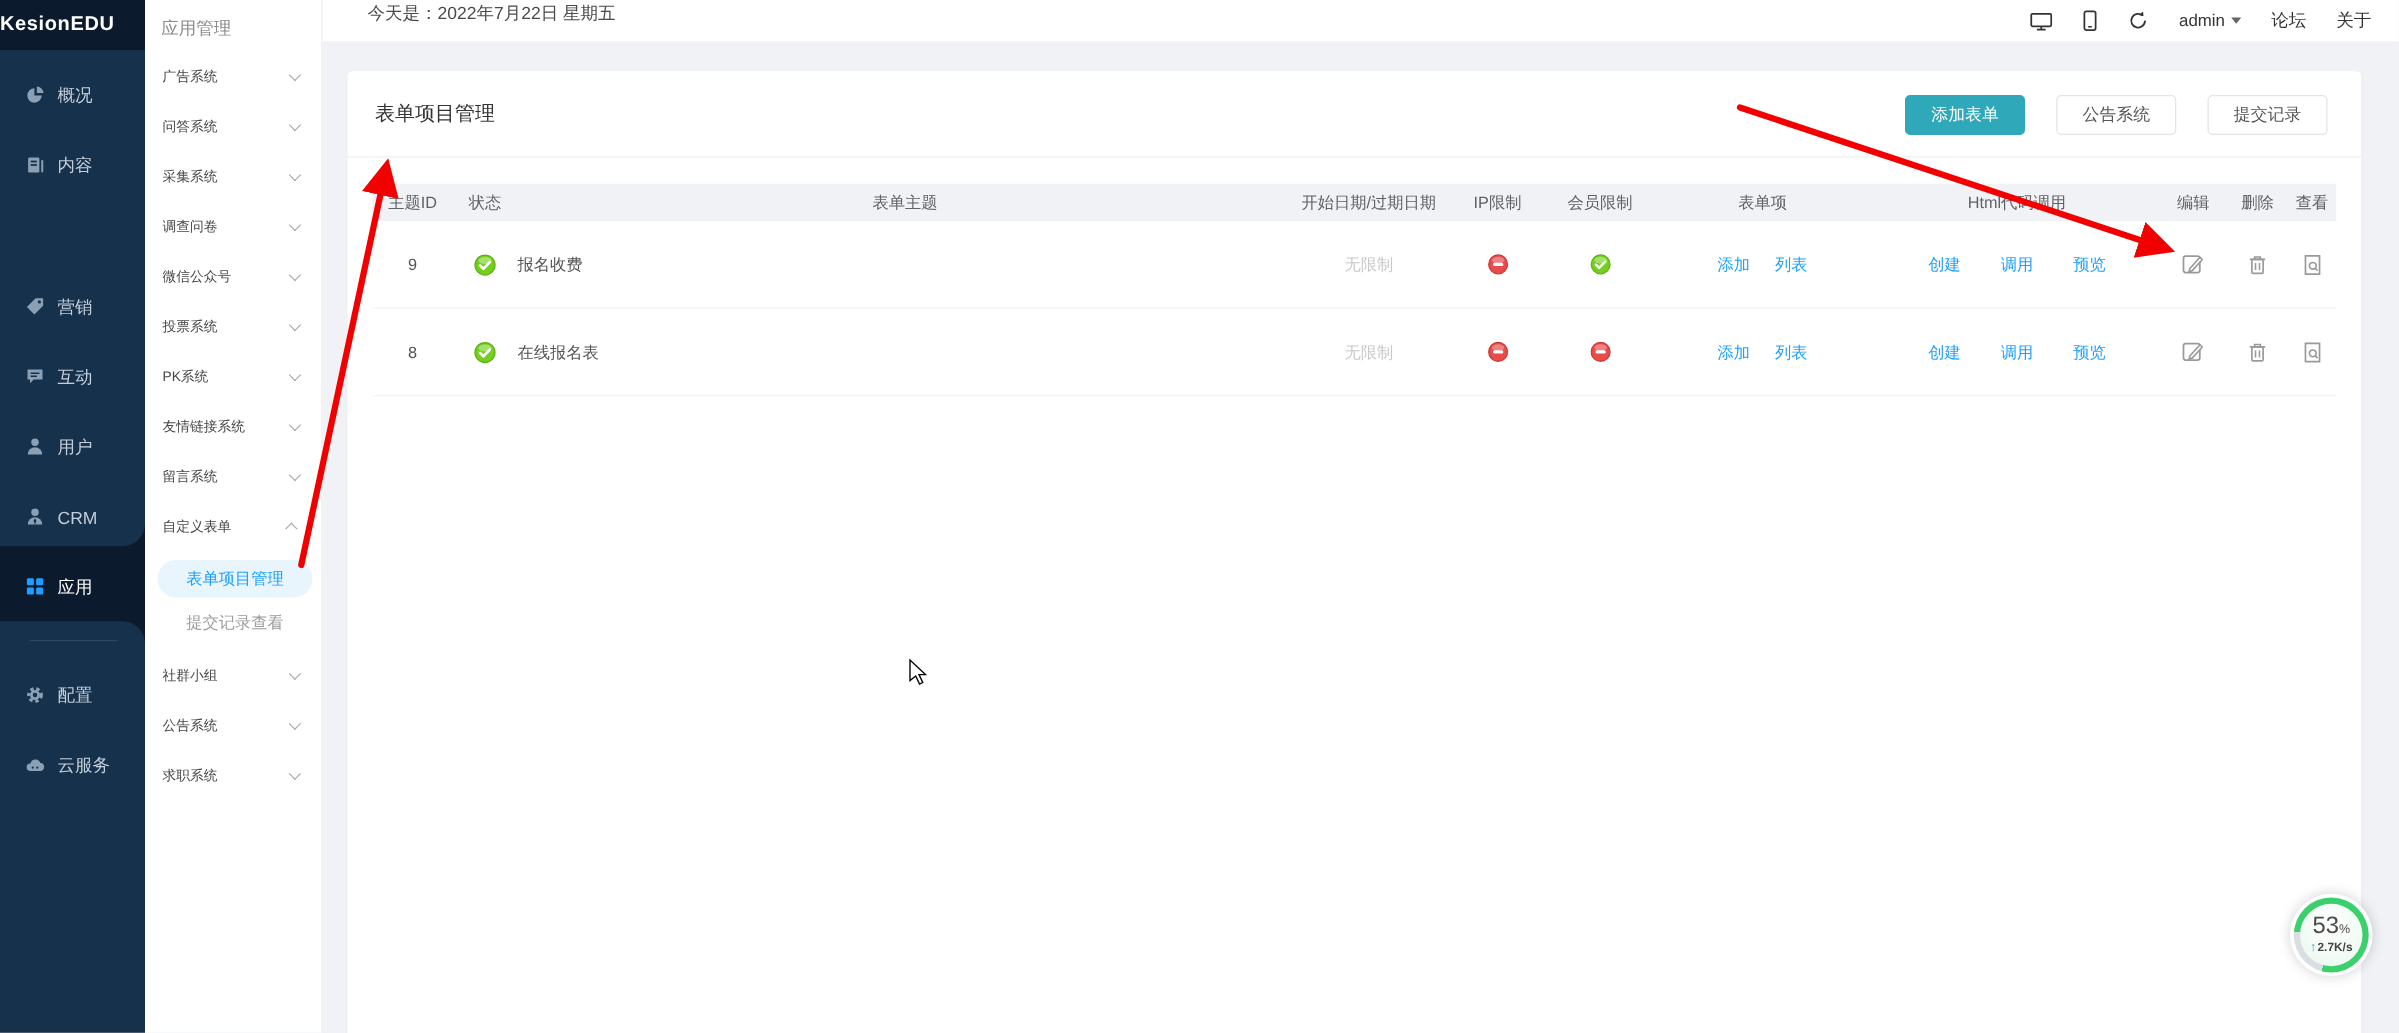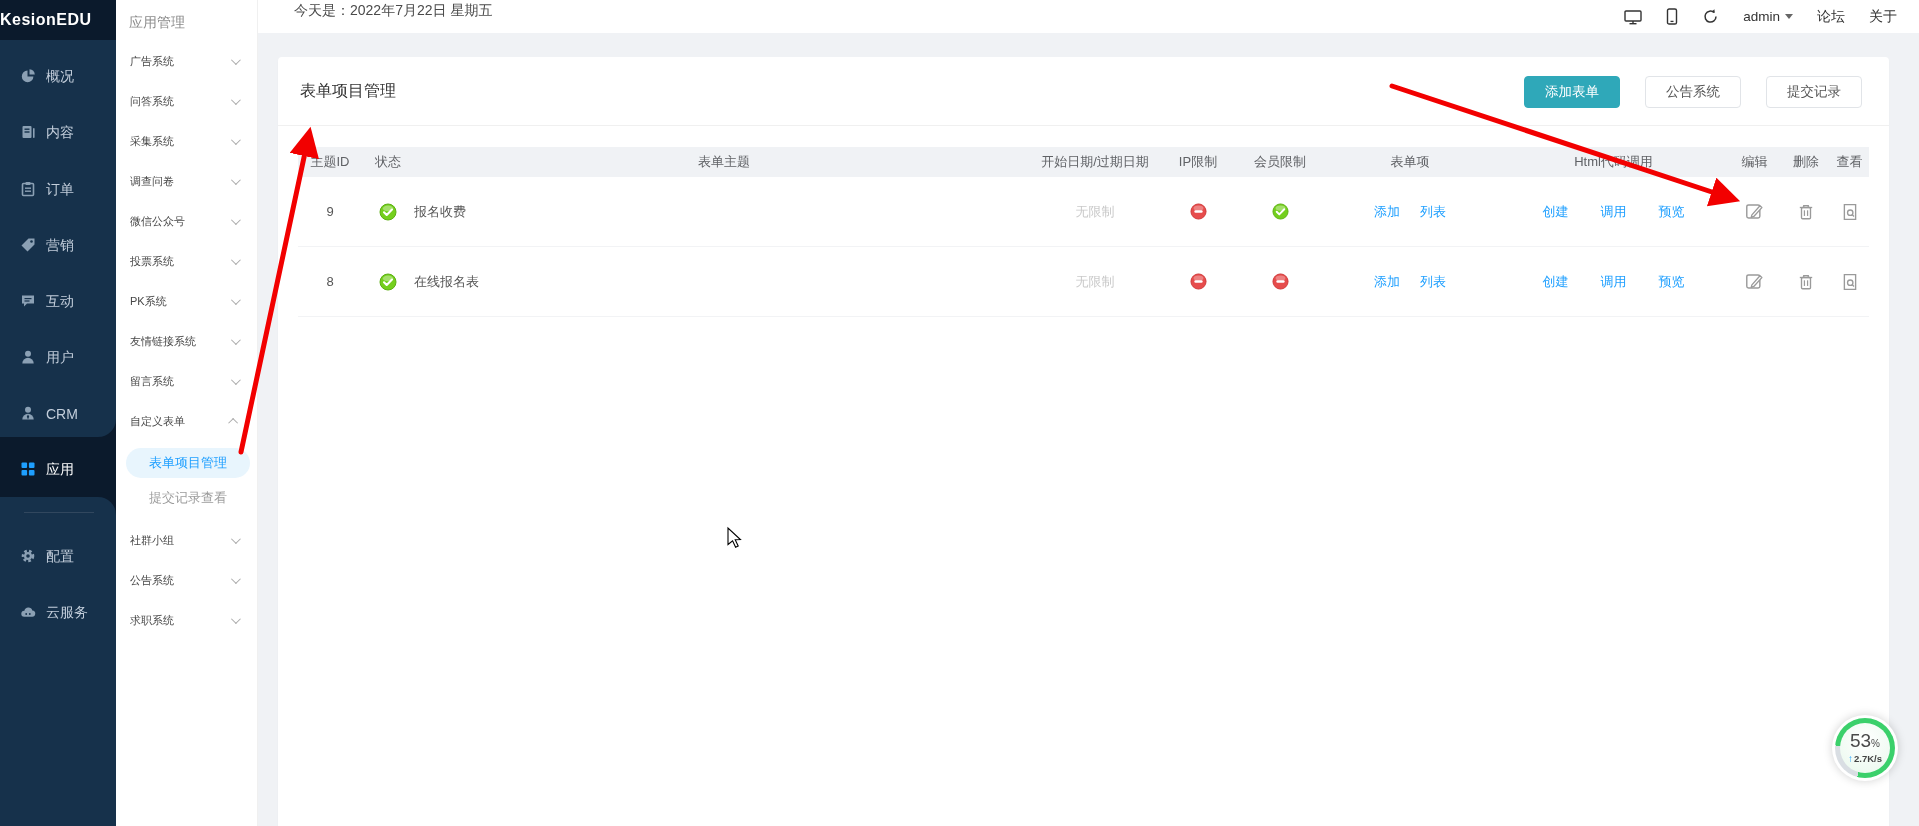--- a/index.html
+++ b/index.html
@@ -105,29 +105,20 @@
     <span>概况</span>
   </div>
   <div class="nav1-item" style="top:105px">
     <span><svg width="16" height="16" viewBox="0 0 16 16">
           <rect x="2.5" y="2" width="9" height="12" rx="1" fill="#8ba0b4"></rect>
           <rect x="4.5" y="4.5" width="5" height="1.4" fill="#16314b"></rect>
           <rect x="4.5" y="7.3" width="5" height="1.4" fill="#16314b"></rect>
           <rect x="13" y="4" width="1.6" height="10" rx="0.8" fill="#8ba0b4"></rect>
         </svg></span>
     <span>内容</span>
-  </div>
-  <div class="nav1-item" style="top:162px">
-    <span><svg width="16" height="16" viewBox="0 0 16 16">
-          <rect x="2.5" y="2.5" width="11" height="12" rx="1" fill="none" stroke="#8ba0b4" stroke-width="1.6"></rect>
-          <rect x="5.5" y="1" width="5" height="3" rx="0.8" fill="#8ba0b4"></rect>
-          <rect x="5" y="6.5" width="6" height="1.4" fill="#8ba0b4"></rect>
-          <rect x="5" y="9.5" width="6" height="1.4" fill="#8ba0b4"></rect>
-        </svg></span>
-    <span>订单</span>
   </div>
   <div class="nav1-item" style="top:218px">
     <span><svg width="16" height="16" viewBox="0 0 16 16">
           <path d="M1.5 8.5 L8.5 1.5 L14.5 1.5 L14.5 7.5 L7.5 14.5 Z" fill="#8ba0b4"></path>
           <circle cx="11.5" cy="4.5" r="1.3" fill="#16314b"></circle>
         </svg></span>
     <span>营销</span>
   </div>
   <div class="nav1-item" style="top:274px">
     <span><svg width="16" height="16" viewBox="0 0 16 16">

